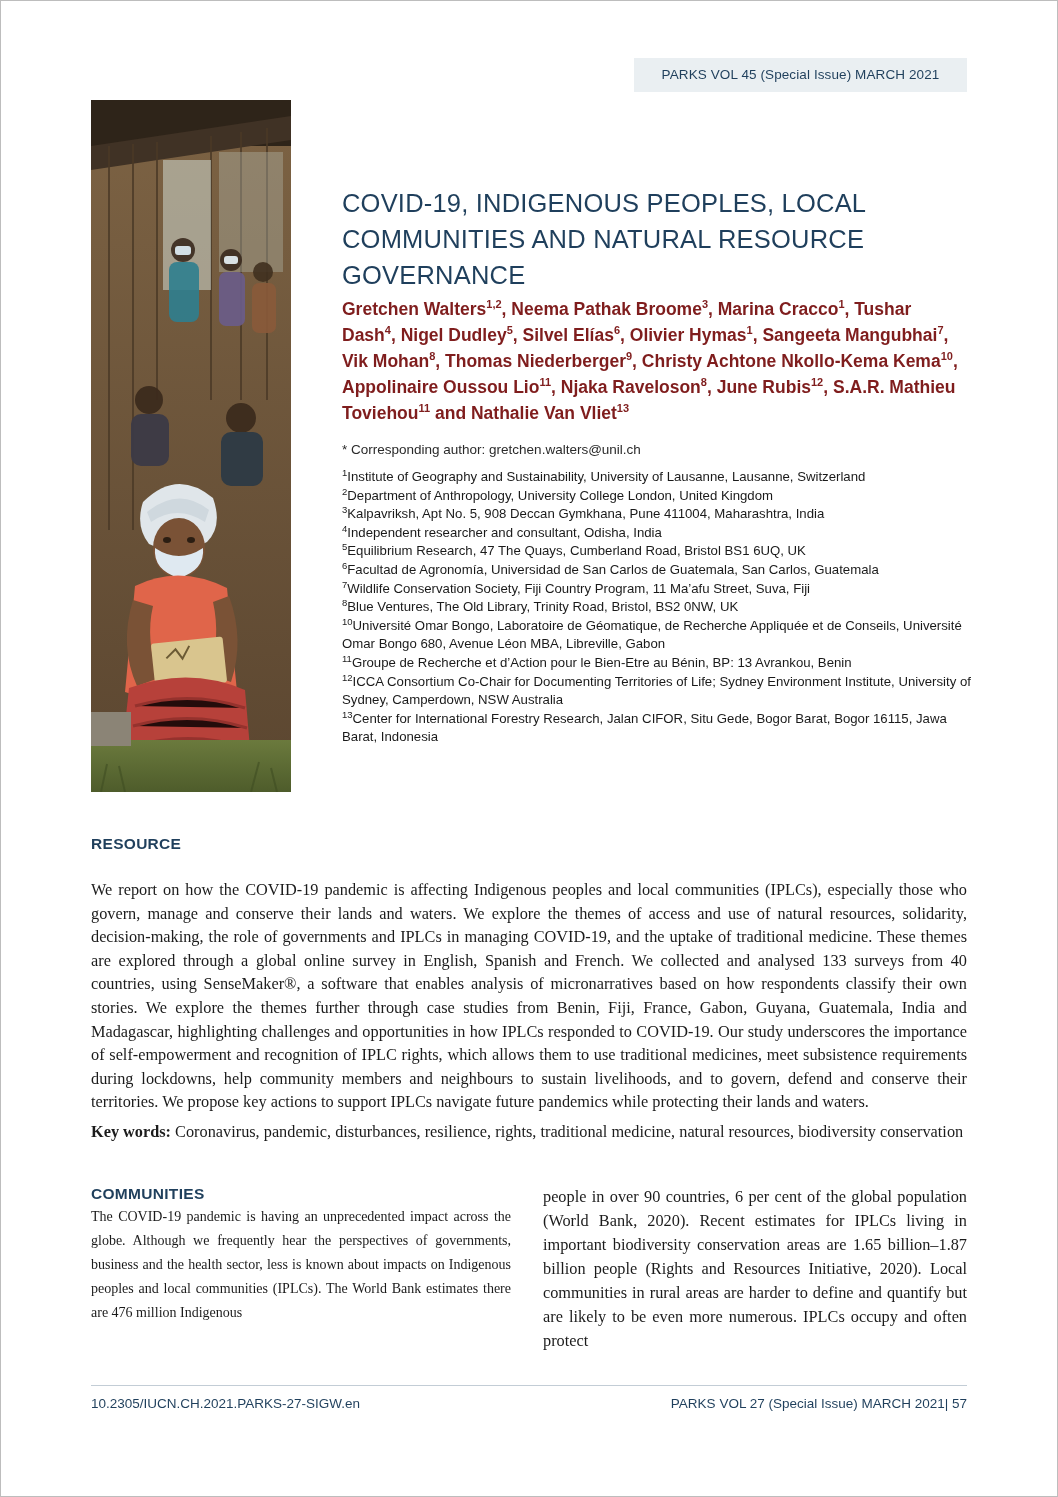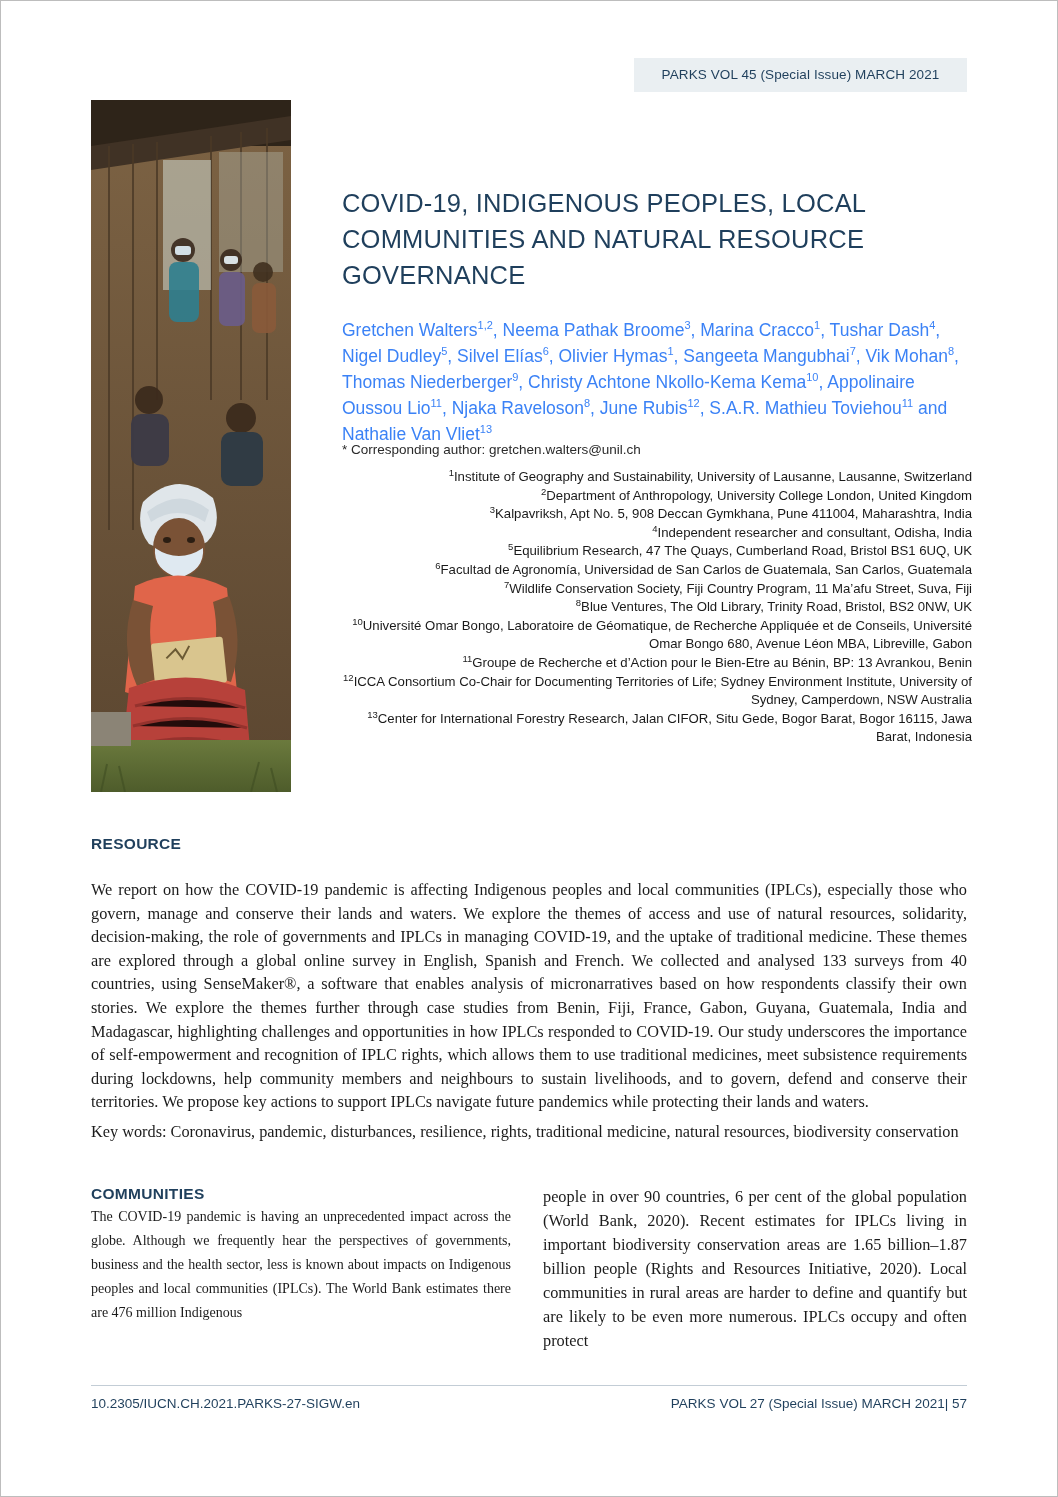--- a/index.html
+++ b/index.html
@@ -58,25 +58,26 @@
     color: #1f3f5c;
     font-weight: normal;
     letter-spacing: .2px;
     margin-top: 20px;
   }
 
   
   .authors {
     position: absolute;
     left: 342px;
-    top: 317px;
+    top: 296px;
     width: 625px;
     font-size: 17.5px;
     line-height: 26px;
-    color: #3b82f6;
+    color: #7f1d1d;
+    font-weight: bold;
   }
   .authors sup { font-size: 11px; vertical-align: super; line-height: 0; }
 
   .corresponding {
     position: absolute;
     left: 342px;
     top: 442px;
     width: 620px;
     font-size: 13.5px;
     color: #2a2a2a;
@@ -85,21 +86,21 @@
   
   .affiliations {
     position: absolute;
     left: 342px;
     top: 468px;
     width: 630px;
     font-size: 13.2px;
     line-height: 18.6px;
     color: #1a1a1a;
   }
-  .affiliations .aff { display: block; text-align: right; }
+  .affiliations .aff { display: block; }
   .affiliations sup { font-size: 9.5px; vertical-align: super; line-height: 0; }
 
   
   .section-heading {
     font-family: "Liberation Sans", sans-serif;
     font-size: 15.5px;
     font-weight: bold;
     color: #1f3f5c;
     letter-spacing: .3px;
   }
@@ -124,21 +125,21 @@
     position: absolute;
     left: 91px;
     top: 1120px;
     width: 876px;
     font-family: "Liberation Serif", serif;
     font-size: 16.3px;
     line-height: 23.6px;
     color: #1b1b1b;
     text-align: justify;
   }
-  .keywords b { font-weight: normal; margin-top: 16px; }
+  .keywords b { font-weight: bold; margin-top: 16px; }
 
   
   #intro-heading {
     position: absolute;
     left: 91px;
     top: 1185px;
   }
   .col-left {
     position: absolute;
     left: 91px;

